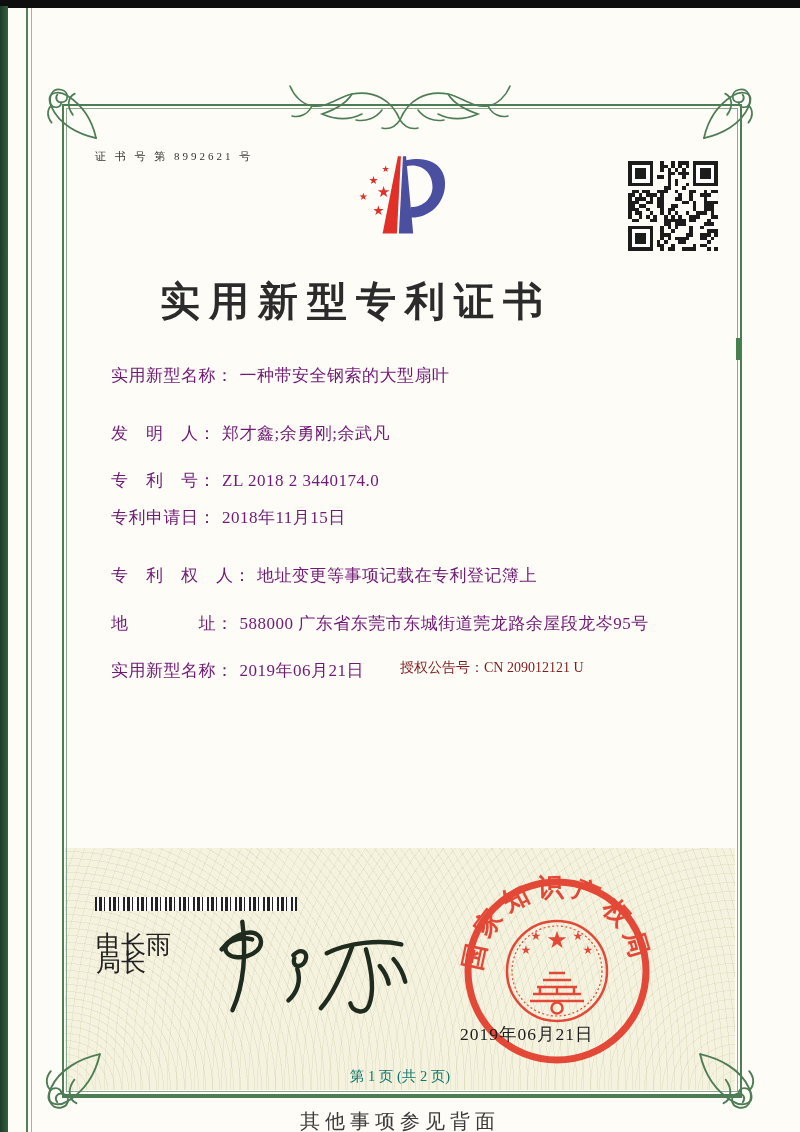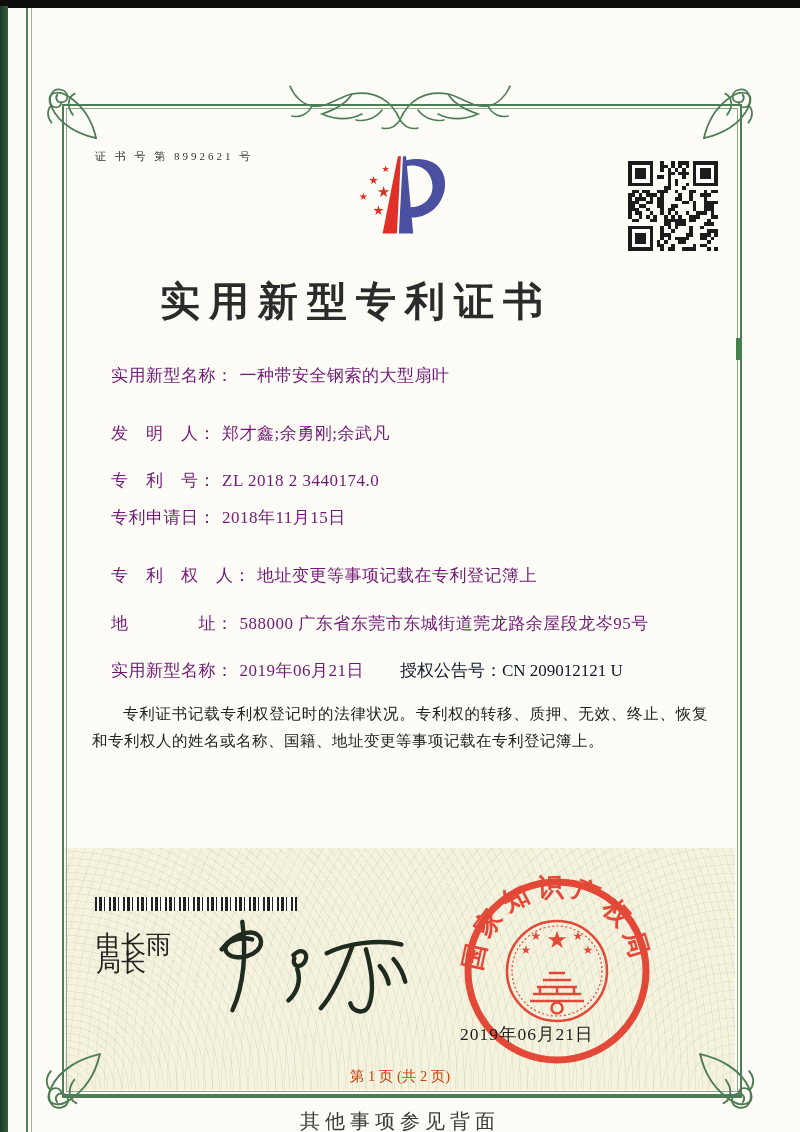--- a/index.html
+++ b/index.html
@@ -24,32 +24,32 @@
   .cert-no{left:95px;top:149px;font-size:11px;letter-spacing:3px;color:#333;}
   .logo{left:348px;top:150px;width:112px;height:102px;}
   .qr{left:628px;top:161px;width:90px;height:90px;}
   .qd{fill:#1c1c1c;}
   .title{left:62px;top:274px;width:588px;text-align:center;font-size:40px;font-weight:bold;
          letter-spacing:9px;color:#2b2b2b;}
   
   .row{left:95px;font-size:17px;white-space:pre;color:#701a75;letter-spacing:.5px;margin-left:16px;}
   .row .lab{letter-spacing:.5px;}
   .row .val{padding-left:6px;}
-  .grant-no{left:400px;font-size:17px;white-space:pre;color:#0f172a;}
+  .grant-no{left:400px;font-size:14px;white-space:pre;color:#7f1d1d;}
   
   .paras{left:92px;top:700px;width:616px;font-size:15.5px;line-height:27px;text-align:justify;color:#222;}
   .paras p{margin:0;text-indent:2em;letter-spacing:.5px;}
   
   .barcode{left:95px;top:897px;width:202px;height:14px;
      background:repeating-linear-gradient(90deg,#222 0 2px,#fff 2px 4px,#222 4px 7px,#fff 7px 9px,#222 9px 10px,#fff 10px 14px);}
   .signer{left:96px;font-size:25px;font-family:"Liberation Sans","DejaVu Sans",sans-serif;color:#222;}
   .signature{left:195px;top:912px;width:235px;height:108px;}
   .seal{left:460px;top:874px;width:195px;height:195px;}
   .seal-date{left:460px;top:1022px;font-size:17.5px;letter-spacing:1px;color:#1c1c1c;}
-  .page-num{left:62px;top:1067px;width:676px;text-align:center;font-size:14.5px;color:#c2410c;}
+  .page-num{left:62px;top:1067px;width:676px;text-align:center;font-size:14.5px;color:#0f766e;}
   .back-note{left:0;top:1108px;width:800px;text-align:center;font-size:20px;letter-spacing:5px;color:#3a3a3a;}
 </style>
 </head>
 <body>
 
 <div class="abs scan-top"></div>
 <div class="abs scan-left-band"></div>
 <div class="abs scan-left-line"></div>
 <div class="abs scan-left-line2"></div>
 
@@ -318,21 +318,20 @@
 <div class="abs row" style="top:364px"><span class="lab">实用新型名称：</span><span class="val">一种带安全钢索的大型扇叶</span></div>
 <div class="abs row" style="top:422px"><span class="lab">发　明　人：</span><span class="val">郑才鑫;余勇刚;余武凡</span></div>
 <div class="abs row" style="top:469px"><span class="lab">专　利　号：</span><span class="val">ZL 2018 2 3440174.0</span></div>
 <div class="abs row" style="top:506px"><span class="lab">专利申请日：</span><span class="val">2018年11月15日</span></div>
 <div class="abs row" style="top:564px"><span class="lab">专　利　权　人：</span><span class="val">地址变更等事项记载在专利登记簿上</span></div>
 <div class="abs row" style="top:612px"><span class="lab">地　　　　址：</span><span class="val">588000 广东省东莞市东城街道莞龙路余屋段龙岑95号</span></div>
 <div class="abs row" style="top:659px"><span class="lab">实用新型名称：</span><span class="val">2019年06月21日</span></div>
 <div class="abs grant-no" style="top:659px"><span class="lab">授权公告号：</span><span class="val">CN 209012121 U</span></div>
 
 <div class="abs paras">
-  <p>专利证书记载专利权登记时的法律状况。专利权的转移、质押、无效、终止、恢复和专利权人的姓名或名称、国籍、地址变更等事项记载在专利登记簿上。</p>
 </div>
 
 <div class="abs barcode"></div>
 <div class="abs signer" style="top:946px">局长</div>
 <div class="abs signer" style="top:928px">申长雨</div>
 
 <svg class="abs signature" viewBox="0 0 235 110" fill="none" stroke="#1e2b1e" stroke-width="4.5" stroke-linecap="round">
   <path d="M25,38 C40,18 64,16 65,30 C66,44 38,52 30,41 C24,32 42,24 56,28"></path>
   <path d="M46,10 C50,40 48,74 36,100"></path>
   <path d="M98,44 C106,36 114,41 110,50 C106,58 96,56 99,47"></path>

